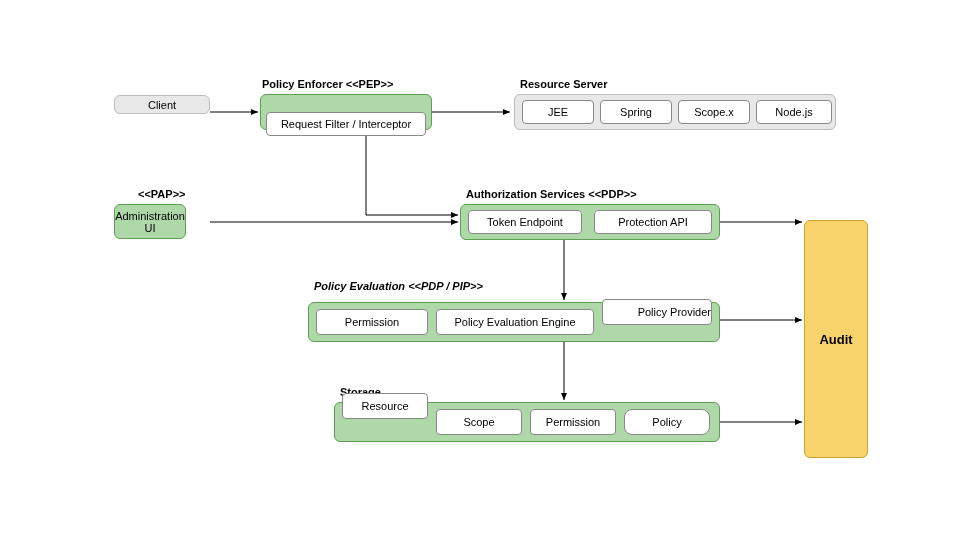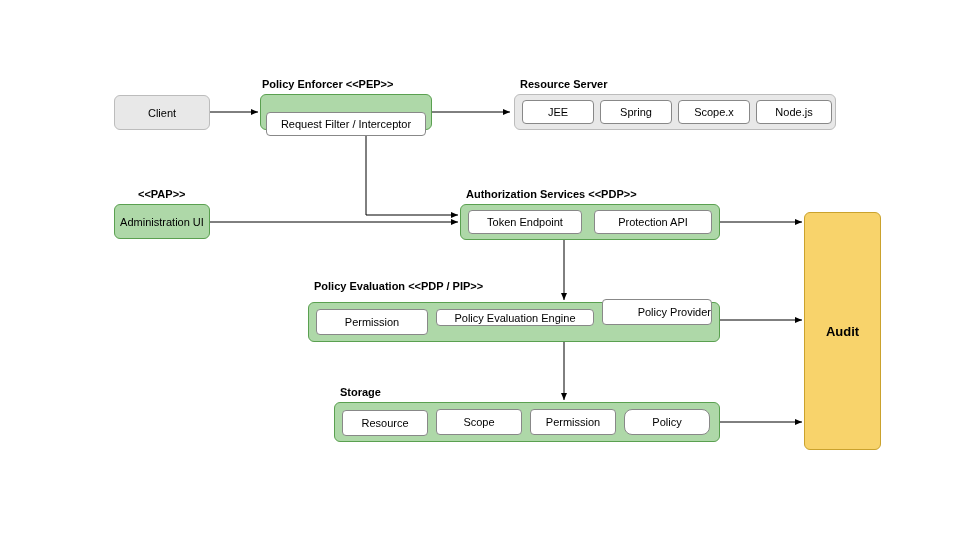--- a/index.html
+++ b/index.html
@@ -36,21 +36,21 @@
 
     <line x1="564" y1="240" x2="564" y2="300" stroke="#000" stroke-width="1" marker-end="url(#ah)"></line>
 
     <line x1="720" y1="320" x2="802" y2="320" stroke="#000" stroke-width="1" marker-end="url(#ah)"></line>
 
     <line x1="564" y1="342" x2="564" y2="400" stroke="#000" stroke-width="1" marker-end="url(#ah)"></line>
 
     <line x1="720" y1="422" x2="802" y2="422" stroke="#000" stroke-width="1" marker-end="url(#ah)"></line>
   </svg>
 
-  <div class="box grey" style="left:114px;top:95px;width:96px;height:35px;">
+  <div class="box grey" style="left:114px;top:95px;width:96px;height:19px;">
     <span>Client</span>
   </div>
 
   <div class="title" style="left:262px;top:78px;">Policy Enforcer &lt;&lt;PEP&gt;&gt;</div>
   <div class="box green" style="left:260px;top:94px;width:172px;height:36px;"></div>
   <div class="inner" style="left:266px;top:100px;width:160px;height:24px;margin-top:12px;">
     <span>Request Filter / Interceptor</span>
   </div>
 
   <div class="title" style="left:520px;top:78px;">Resource Server</div>
@@ -62,57 +62,57 @@
       <span>Spring</span>
     </div>
   <div class="inner" style="left:678px;top:100px;width:72px;height:24px;">
       <span>Scope.x</span>
     </div>
   <div class="inner" style="left:756px;top:100px;width:76px;height:24px;">
       <span>Node.js</span>
     </div>
 
   <div class="title" style="left:138px;top:188px;">&lt;&lt;PAP&gt;&gt;</div>
-  <div class="box green" style="left:114px;top:204px;width:96px;height:35px;">
+  <div class="box green" style="left:114px;top:204px;width:72px;height:35px;">
     <span>Administration UI</span>
   </div>
 
   <div class="title" style="left:466px;top:188px;">Authorization Services &lt;&lt;PDP&gt;&gt;</div>
   <div class="box green" style="left:460px;top:204px;width:260px;height:36px;"></div>
   <div class="inner" style="left:468px;top:210px;width:114px;height:24px;">
       <span>Token Endpoint</span>
     </div>
   <div class="inner" style="left:594px;top:210px;width:118px;height:24px;">
       <span>Protection API</span>
     </div>
 
-  <div class="title" style="left:314px;top:280px;">Policy Evaluation &lt;&lt;PDP / PIP&gt;&gt;</div>
+  <div class="title" style="left:314px;top:280px;font-style:italic;">Policy Evaluation &lt;&lt;PDP / PIP&gt;&gt;</div>
   <div class="box green" style="left:308px;top:302px;width:412px;height:40px;"></div>
   <div class="inner" style="left:316px;top:309px;width:112px;height:26px;">
       <span>Permission</span>
     </div>
-  <div class="inner" style="left:436px;top:309px;width:158px;height:17px;">
+  <div class="inner" style="left:436px;top:309px;width:158px;height:26px;">
       <span>Policy Evaluation Engine</span>
     </div>
   <div class="inner" style="left:602px;top:299px;width:110px;height:26px;justify-content:flex-end;">
       <span>Policy Provider</span>
     </div>
 
   <div class="title" style="left:340px;top:386px;">Storage</div>
   <div class="box green" style="left:334px;top:402px;width:386px;height:40px;"></div>
-  <div class="inner" style="left:342px;top:410px;width:86px;height:26px;">
+  <div class="inner" style="left:342px;top:393px;width:86px;height:26px;">
       <span>Resource</span>
     </div>
   <div class="inner" style="left:436px;top:409px;width:86px;height:26px;">
       <span>Scope</span>
     </div>
   <div class="inner" style="left:530px;top:409px;width:86px;height:26px;">
       <span>Permission</span>
     </div>
   <div class="inner" style="left:624px;top:409px;width:86px;height:26px;border-radius:8px;">
       <span>Policy</span>
     </div>
 
-  <div class="box yellow" style="left:804px;top:212px;width:77px;height:238px;">
+  <div class="box yellow" style="left:804px;top:220px;width:64px;height:238px;">
     <span>Audit</span>
   </div>
 
 </div>
 
 </body></html>

